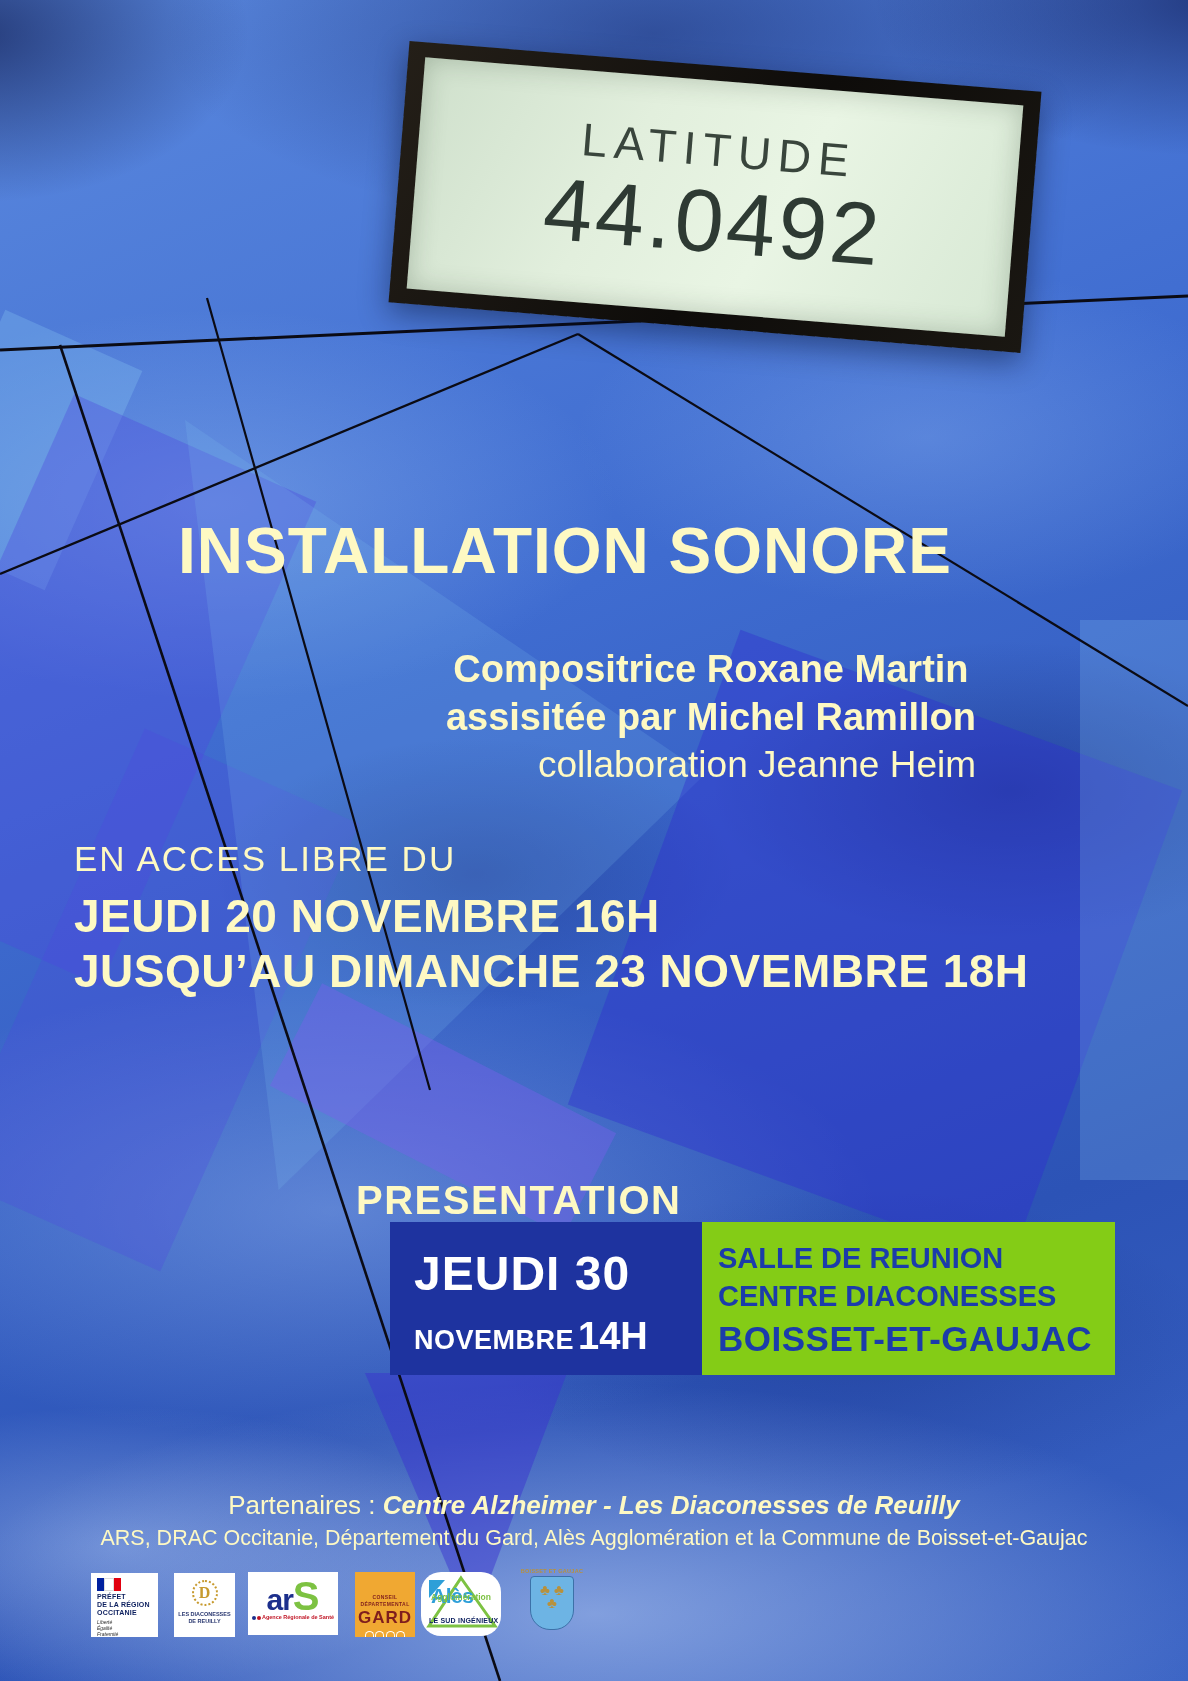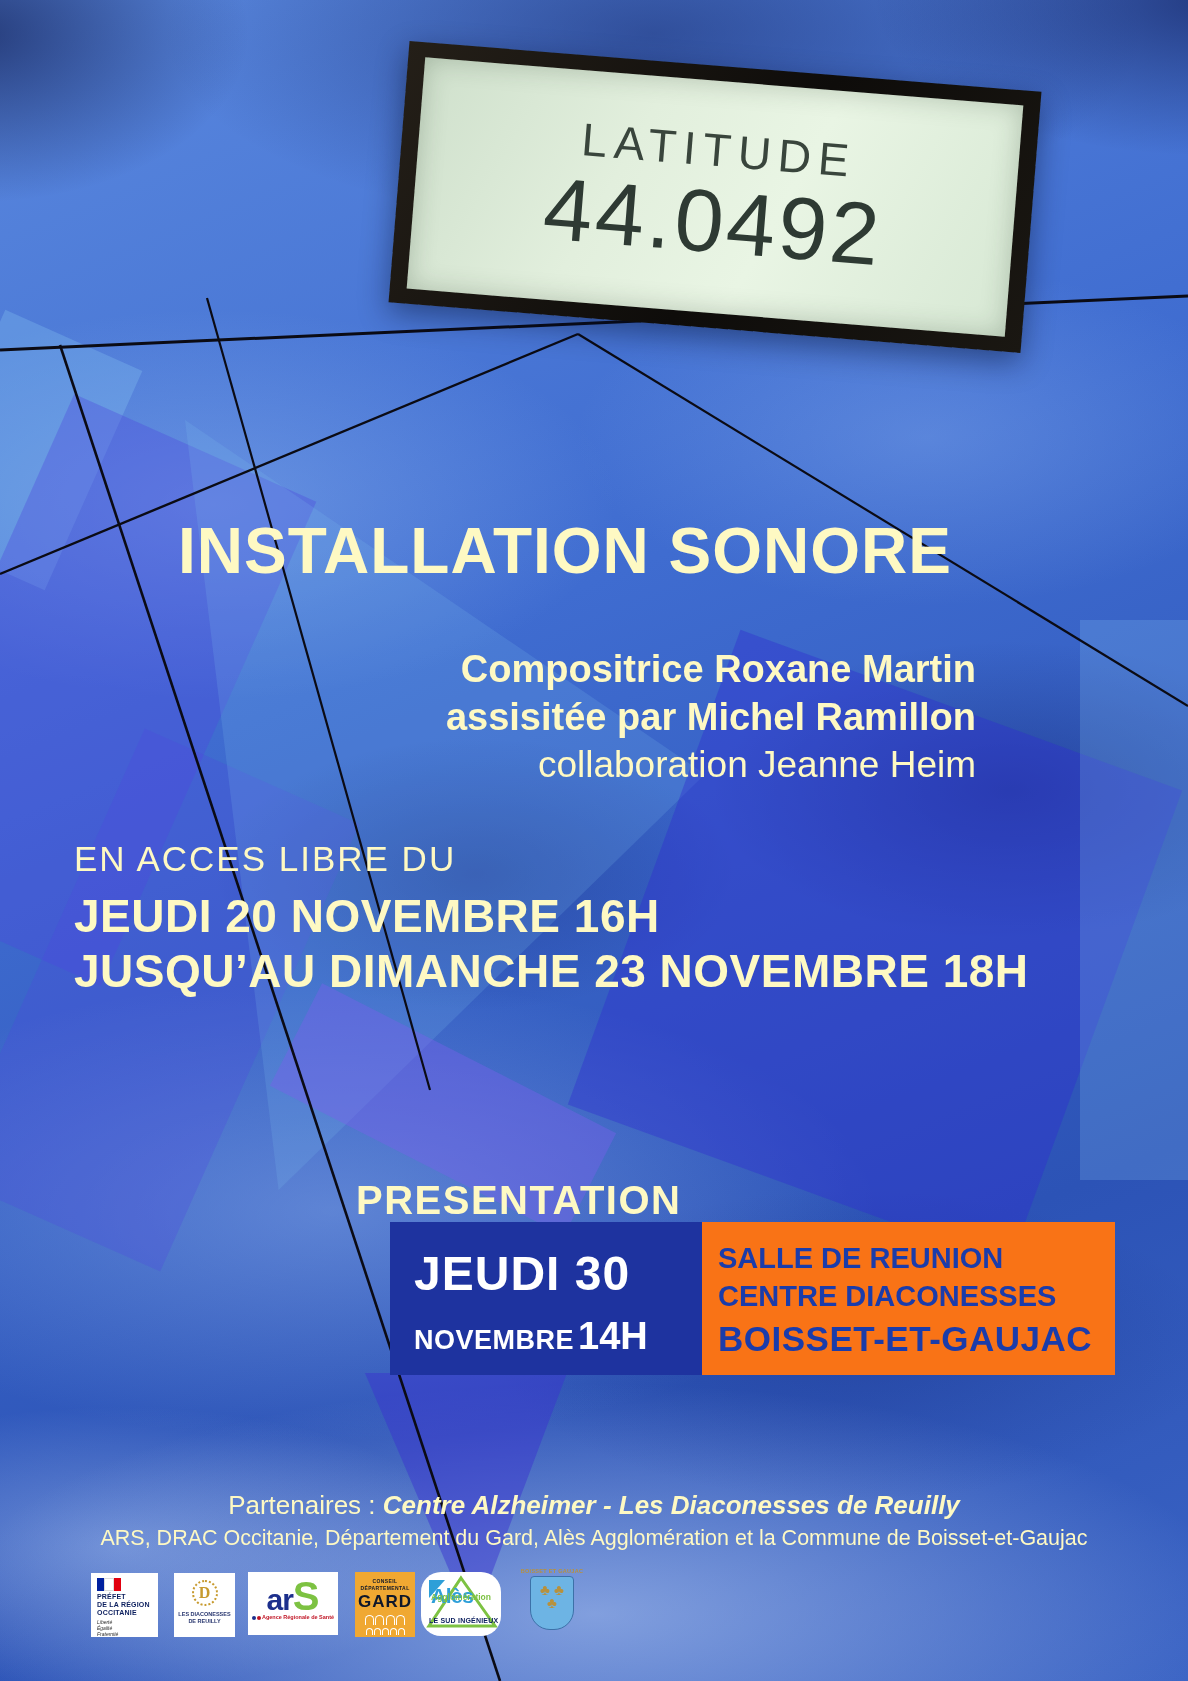--- a/index.html
+++ b/index.html
@@ -46,37 +46,37 @@
     font-size:46px;color:#39453c;letter-spacing:7px;line-height:1.05;
     font-family:"Liberation Sans",sans-serif;
   }
   .sign-value{
     font-size:88px;color:#2e3a33;letter-spacing:3px;line-height:1.05;margin-top:2px;
   }
   
   .txt{position:absolute;z-index:10;color:#fef9c3;}
   .title{left:178px;top:514px;font-size:64px;font-weight:bold;letter-spacing:1px;}
   .credits{right:212px;top:646px;text-align:right;line-height:1.26;}
-  .credits .c-bold{font-size:38px;font-weight:bold;}
+  .credits .c-bold{font-size:38px;font-weight:bold;text-align:center;}
   .credits .c-light{font-size:37px;font-weight:normal;}
   .access{left:74px;top:838px;line-height:1.18;}
   .access .a-intro{font-size:35px;font-weight:normal;letter-spacing:2px;margin-bottom:10px;}
   .access .a-line{font-size:46px;font-weight:bold;letter-spacing:.5px;}
   .pres-heading{left:356px;top:1178px;font-size:40px;font-weight:bold;letter-spacing:1.5px;}
   
   .date-box{
     position:absolute;left:390px;top:1222px;width:312px;height:153px;z-index:10;
     background:#1e339f;color:#fff;box-sizing:border-box;padding:24px 0 0 24px;
   }
   .date-big{font-size:48px;font-weight:bold;letter-spacing:1px;}
   .date-small{font-size:27px;font-weight:bold;letter-spacing:.5px;}
   .date-time{font-size:38px;font-weight:bold;margin-left:4px;}
   .venue-box{
     position:absolute;left:702px;top:1222px;width:413px;height:153px;z-index:10;
-    background:#f97316;color:#1b3caa;box-sizing:border-box;padding:17px 0 0 16px;
+    background:#84cc16;color:#1b3caa;box-sizing:border-box;padding:17px 0 0 16px;
     line-height:1.32;
   }
   .venue-line{font-size:29px;font-weight:bold;}
   .venue-line-big{font-size:35px;font-weight:bold;letter-spacing:.5px;}
   
   .partners1{left:0;right:0;top:1490px;text-align:center;font-size:26px;}
   .partners1 .p-main{font-weight:bold;font-style:italic;}
   .partners2{left:0;right:0;top:1526px;text-align:center;font-size:21.5px;}
   
   .logo{position:absolute;z-index:10;background:#fff;box-sizing:border-box;overflow:hidden;}
@@ -91,21 +91,21 @@
     color:#c79a2e;font-family:"Liberation Serif",serif;font-size:16px;font-weight:bold;
     line-height:21px;
   }
   .diac-t{font-size:5.5px;font-weight:bold;color:#27356e;margin-top:5px;line-height:1.3;}
   .logo-ars{left:248px;top:1572px;width:90px;height:63px;text-align:center;padding-top:4px;}
   .ars-word{line-height:1;}
   .ars-ar{font-size:30px;font-weight:bold;color:#1c2f8c;letter-spacing:-1px;}
   .ars-s{font-size:40px;font-weight:bold;color:#7dc242;}
   .ars-sub{font-size:5.5px;color:#c01525;font-weight:bold;margin-top:-2px;}
   .ars-dot{display:inline-block;width:4px;height:4px;border-radius:50%;margin-right:1px;vertical-align:middle;}
-  .logo-gard{left:355px;top:1572px;width:60px;height:65px;background:#f0a832;color:#0f172a;text-align:center;padding-top:6px;}
+  .logo-gard{left:355px;top:1572px;width:60px;height:65px;background:#f0a832;color:#7f1d1d;text-align:center;padding-top:22px;}
   .gard-top{font-size:5px;font-weight:bold;letter-spacing:.4px;line-height:1.3;}
   .gard-name{font-size:17px;font-weight:bold;letter-spacing:1px;margin-top:1px;}
   .arches{display:flex;justify-content:center;margin-top:3px;}
   .arches i{width:7px;height:9px;border:1.6px solid #fff;border-bottom:none;border-radius:6px 6px 0 0;margin:0 .7px;}
   .arches.small i{width:5px;height:6px;margin:0 .5px;}
   .logo-ales{left:421px;top:1572px;width:80px;height:64px;position:absolute;border-radius:20px;}
   .ales-name{position:absolute;left:10px;top:12px;font-size:21px;font-weight:bold;color:#2e9fd8;letter-spacing:-.5px;}
   .ales-sub{position:absolute;left:10px;top:20px;font-size:8.5px;font-weight:bold;color:#7dc242;}
   .ales-tag{position:absolute;left:8px;top:45px;font-size:7px;font-weight:bold;color:#0c1f5e;letter-spacing:.2px;}
   .arms{position:absolute;left:520px;top:1568px;width:64px;height:72px;z-index:10;text-align:center;background:none;}

